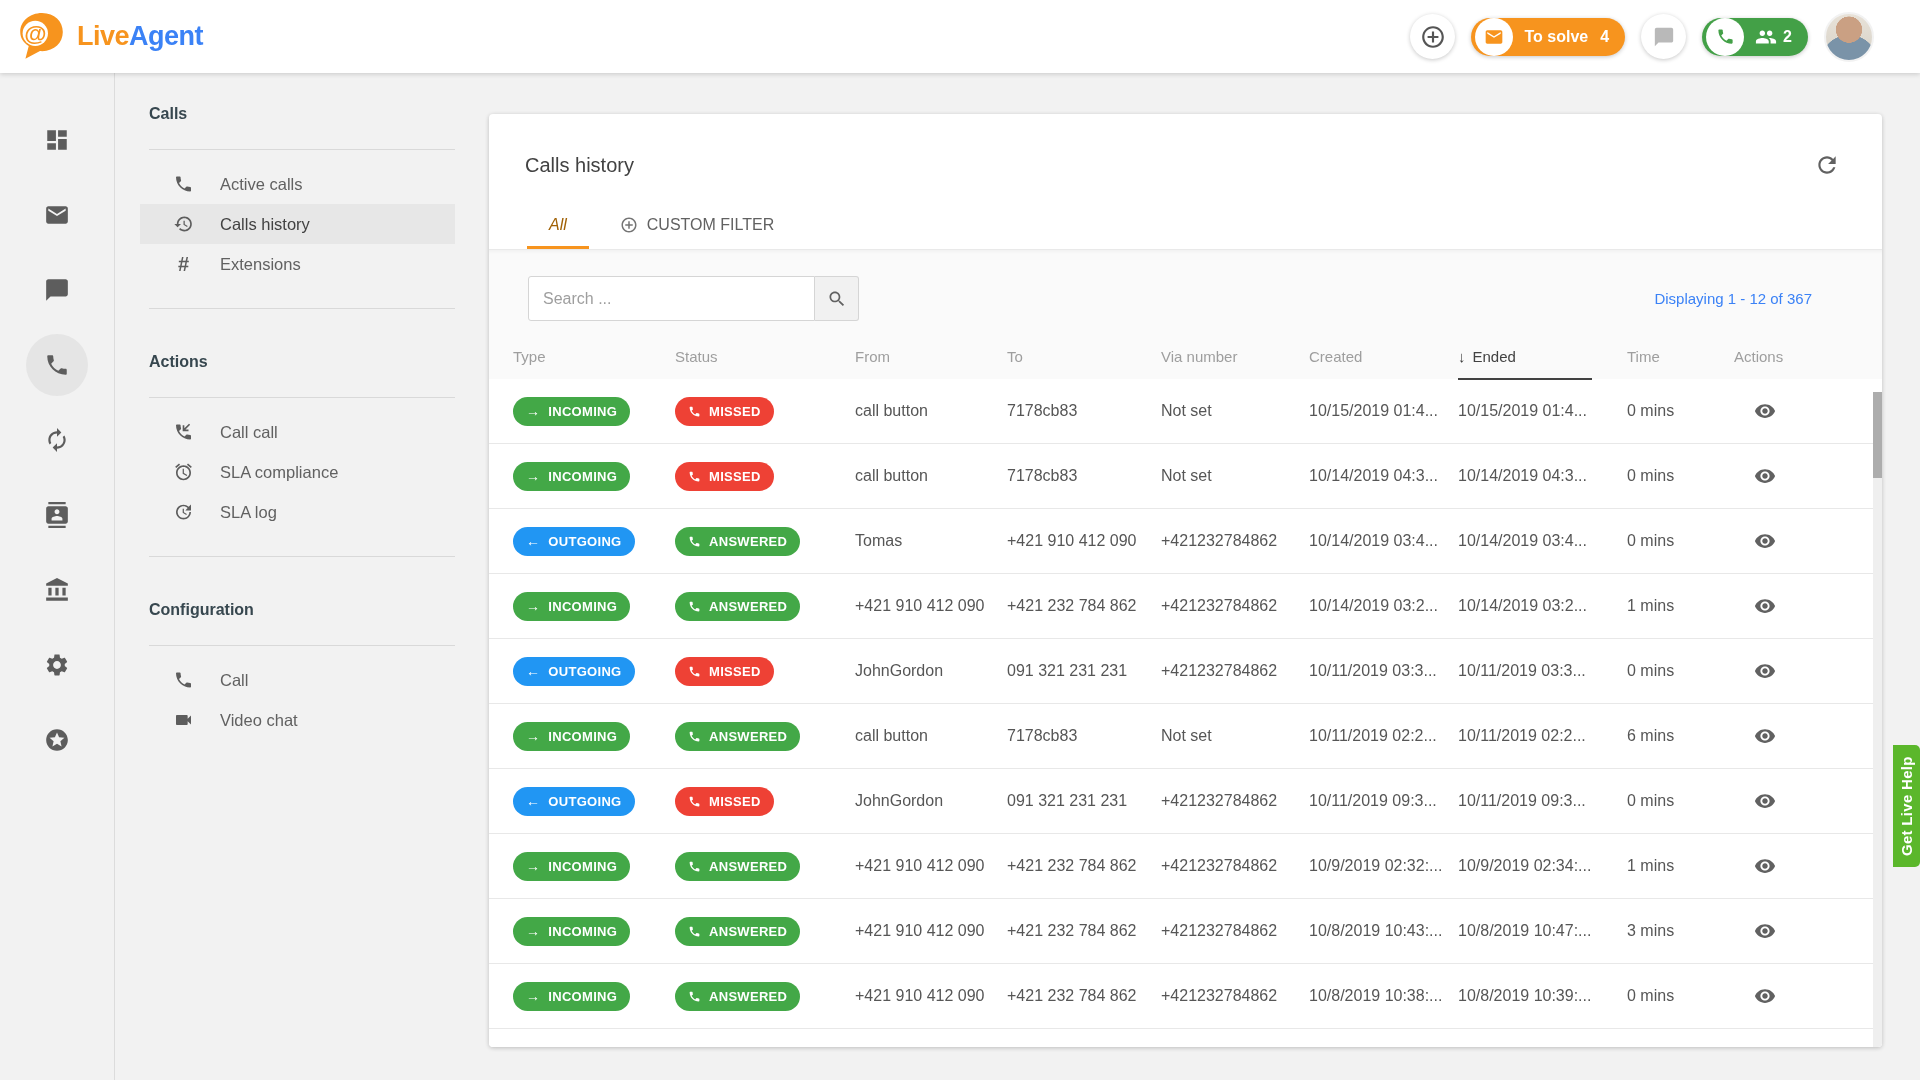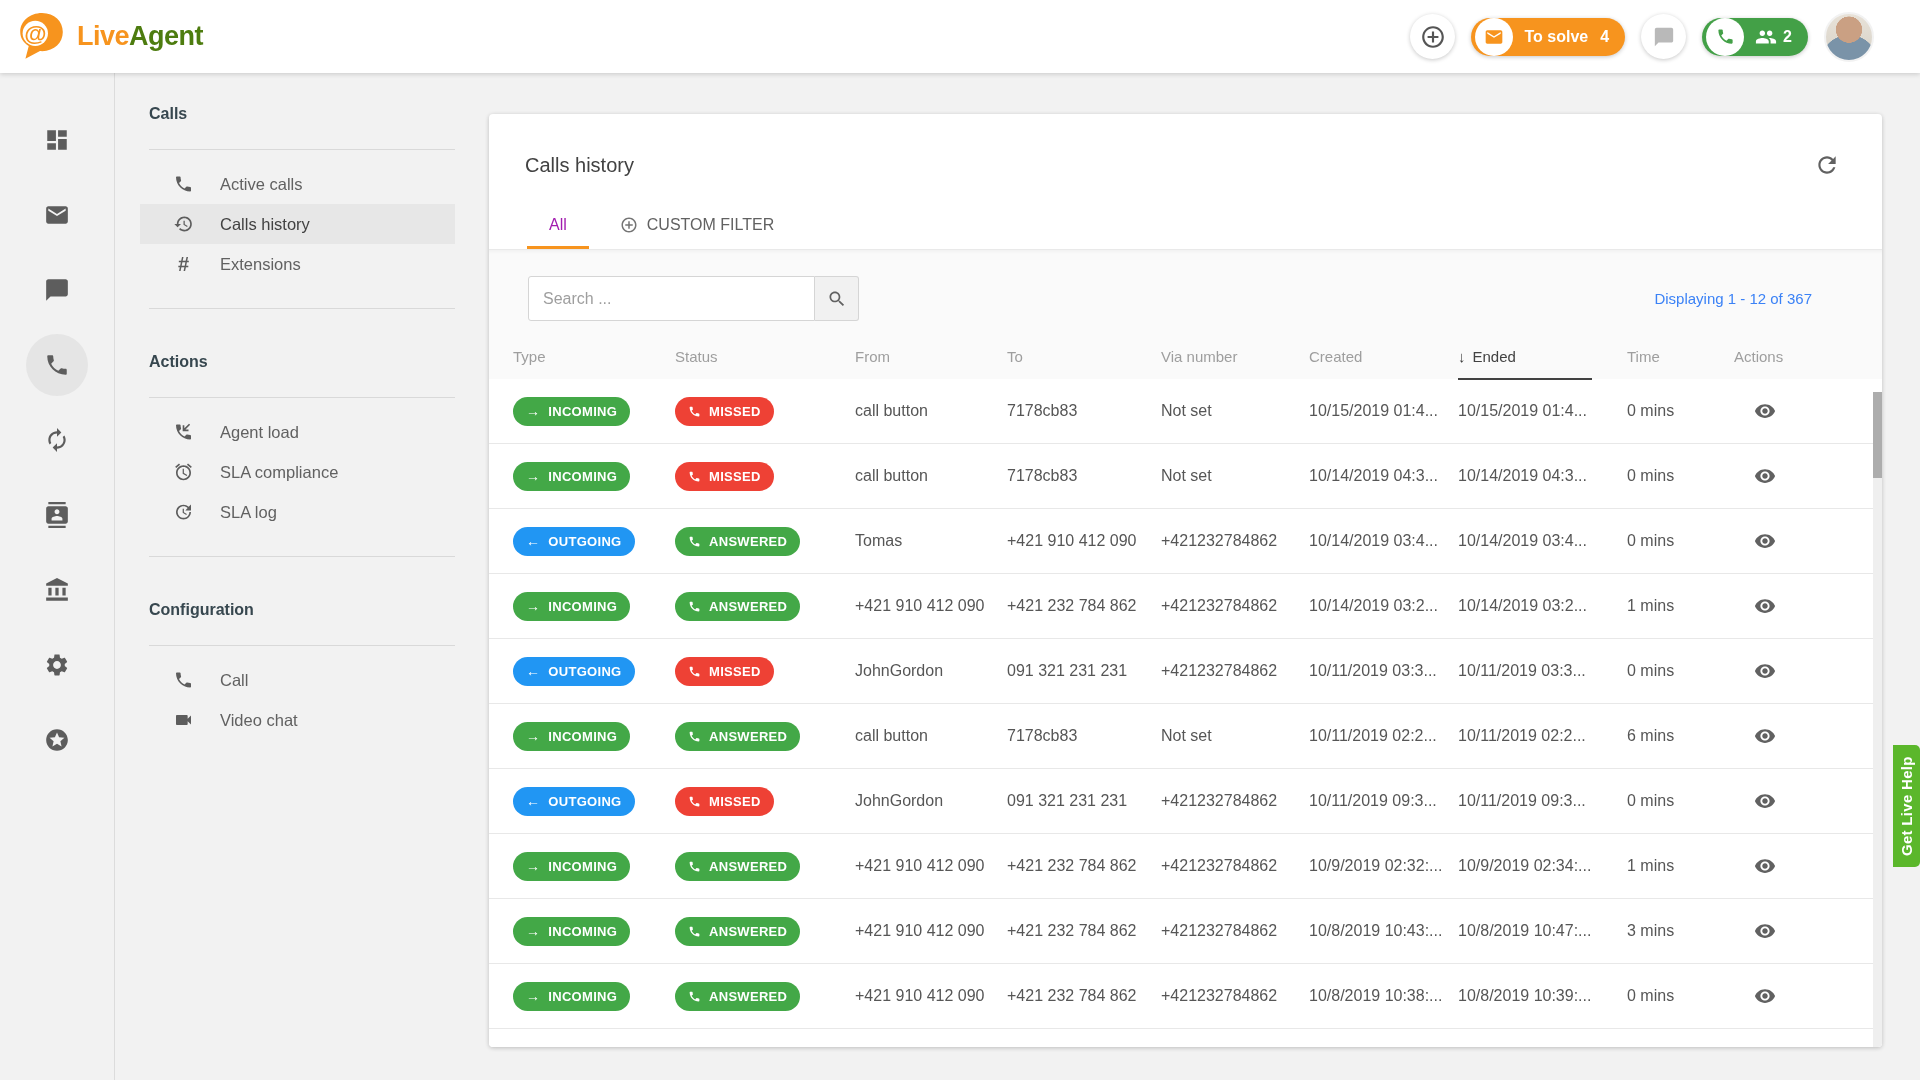--- a/index.html
+++ b/index.html
@@ -8,21 +8,21 @@
          -webkit-font-smoothing:antialiased; }
   .stage { position:relative; width:1920px; height:1080px; overflow:hidden; background:#f2f2f2; }
   .ic { fill:currentColor; display:block; }
 
   
   .topbar { position:absolute; top:0; left:0; width:1920px; height:73px; background:#fff;
             box-shadow:0 1px 5px rgba(0,0,0,.18); display:flex; align-items:center; z-index:20; }
   .logo { display:flex; align-items:center; margin-left:14px; gap:9px; }
   .logo-text { font-size:27px; font-weight:700; letter-spacing:-.5px; }
   .logo-live { color:var(--orange,#f7941e); }
-  .logo-agent { color:#4d7c0f;margin-top:20px; }
+  .logo-agent { color:#3b82f6;margin-top:20px; }
   .topbar-right { margin-left:auto; margin-right:46px; display:flex; align-items:center; gap:16px; }
   .circle-btn { width:45px; height:45px; border-radius:50%; background:#fff; border:none;
                 box-shadow:0 1px 4px rgba(0,0,0,.22); display:flex; align-items:center; justify-content:center;
                 color:#555; cursor:pointer; }
   .circle-btn.chat { color:#b9b9b9; }
   .pill { height:38px; border-radius:23px; display:flex; align-items:center; padding:0 16px 0 4px;
           box-shadow:0 1px 4px rgba(0,0,0,.22); color:#fff; font-weight:700; font-size:16px; border:none; cursor:pointer; }
   .pill .pill-circle { width:38px; height:38px; border-radius:50%; background:#fff; display:flex;
                        align-items:center; justify-content:center; margin-right:11px; }
   .pill-orange { background:var(--orange,#f7941e); }
@@ -59,21 +59,21 @@
 
   
   .card { position:absolute; left:489px; top:114px; width:1393px; height:933px; background:#fff;
           border-radius:4px; box-shadow:0 1px 4px rgba(0,0,0,.22); display:flex; flex-direction:column; overflow:hidden; }
   .card-head { display:flex; justify-content:space-between; align-items:flex-start; padding:40px 38px 0 36px; }
   .card-title { font-size:20px; font-weight:500; color:#424242; }
   .refresh-btn { border:none; background:transparent; color:#616161; cursor:pointer; padding:4px; margin-top:-6px; }
   .tabs-row { display:flex; gap:31px; margin:24px 0 0 38px; }
   .tab { border:none; background:transparent; font-size:16px; color:#616161; padding:10px 0 15px;
          display:flex; align-items:center; gap:9px; position:relative; cursor:pointer; }
-  .tab.tab-all { padding-left:22px; padding-right:22px; color:#a21caf; }
+  .tab.tab-all { padding-left:22px; padding-right:22px; color:#a16207;font-style:italic; }
   .tab.active::after { content:""; position:absolute; left:0; right:0; bottom:0; height:3px;
                        background:var(--orange,#f7941e); }
   .tab .tab-ic { color:#757575; }
   .gray-zone { background:#fafafa; border-top:1px solid #e9e9e9; height:130px; flex:0 0 auto;
                box-shadow:inset 0 4px 4px -3px rgba(0,0,0,.05); }
   .toolbar { display:flex; justify-content:space-between; align-items:center; padding:26px 70px 0 39px; }
   .search-group { display:flex; height:45px; }
   .search-input { width:287px; height:45px; border:1px solid #d5d5d5; border-radius:3px 0 0 3px;
                   padding:0 14px; font-size:16px; color:#424242; background:#fff; outline:none;
                   font-family:"Liberation Sans","DejaVu Sans",sans-serif; }
@@ -292,21 +292,21 @@
         <span class="hash-glyph nav-ic">#</span>
         <span class="nav-label">Extensions</span>
       </div>
       <div class="nav-divider after-items"></div>
       <div class="nav-title">Actions</div>
       <div class="nav-divider"></div>
       <div class="nav-item">
         <svg viewBox="0 0 24 24" width="20" height="20" class="ic nav-ic">
           <use href="#sym-phone-arrow"></use>
         </svg>
-        <span class="nav-label">Agent load</span>
+        <span class="nav-label">Call call</span>
       </div>
       <div class="nav-item">
         <svg viewBox="0 0 24 24" width="20" height="20" class="ic nav-ic">
           <use href="#sym-alarm"></use>
         </svg>
         <span class="nav-label">SLA compliance</span>
       </div>
       <div class="nav-item">
         <svg viewBox="0 0 24 24" width="20" height="20" class="ic nav-ic">
           <use href="#sym-update"></use>

